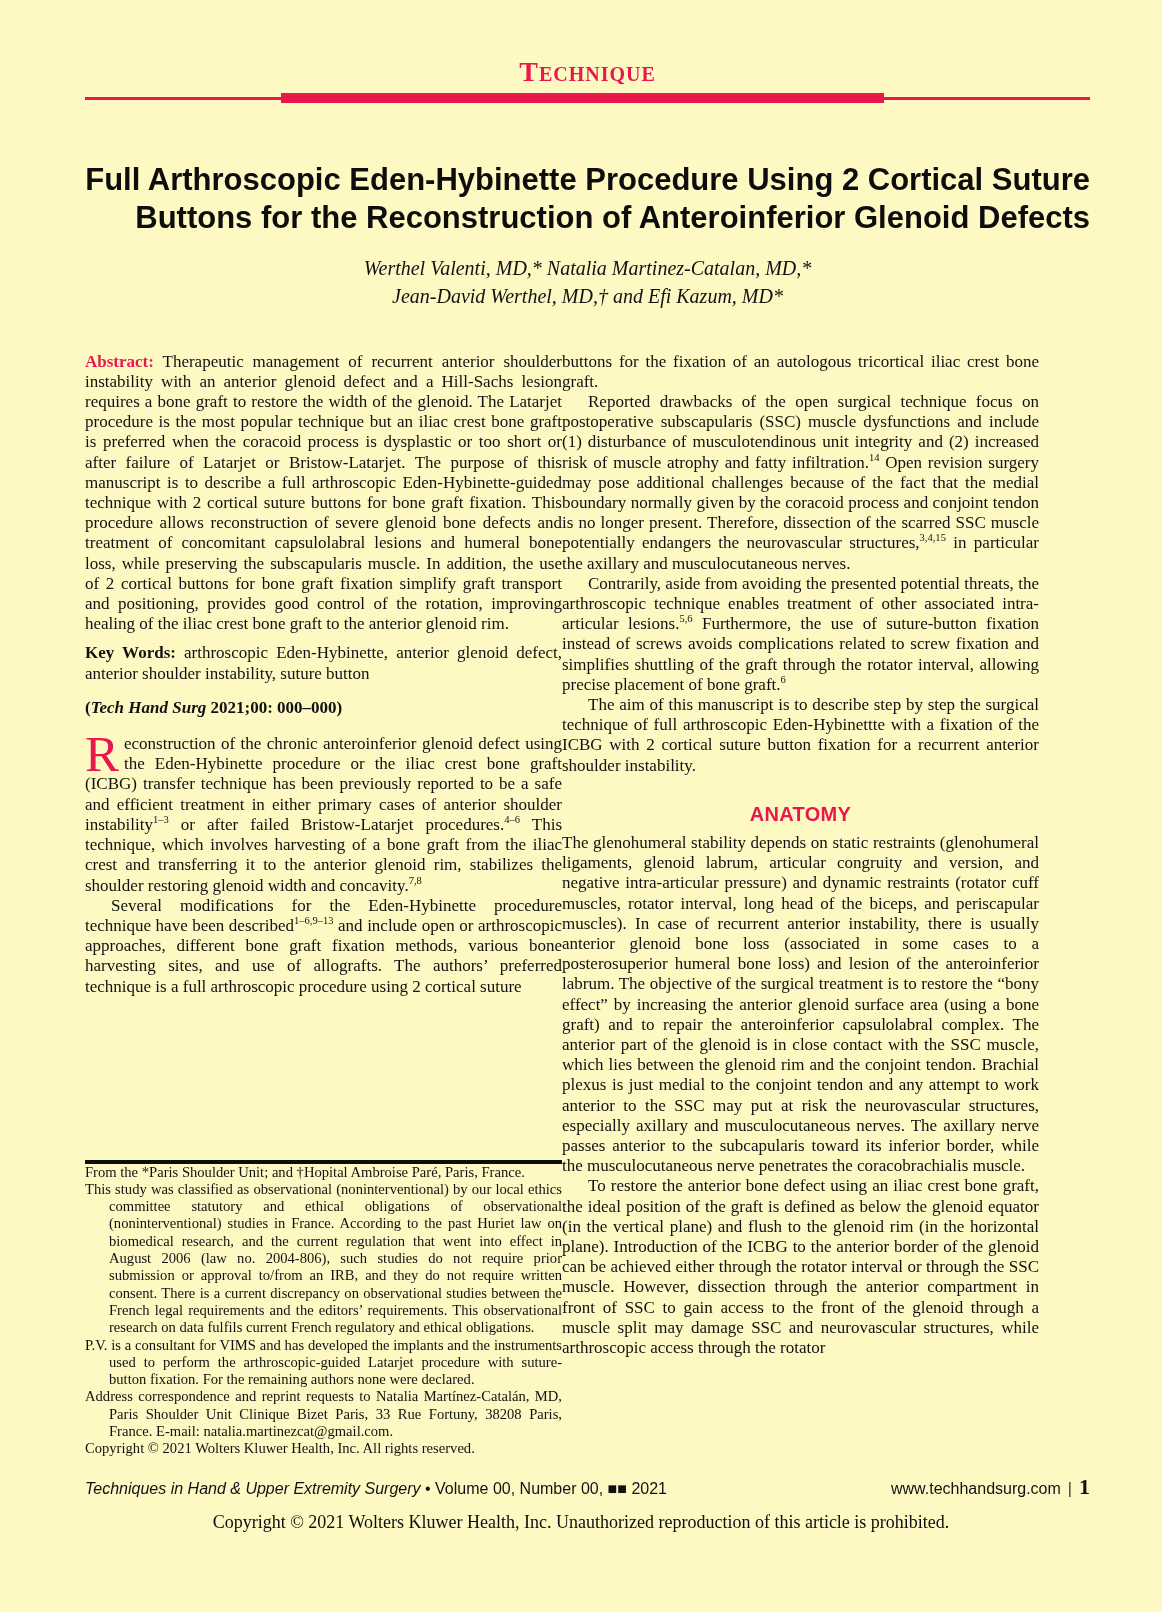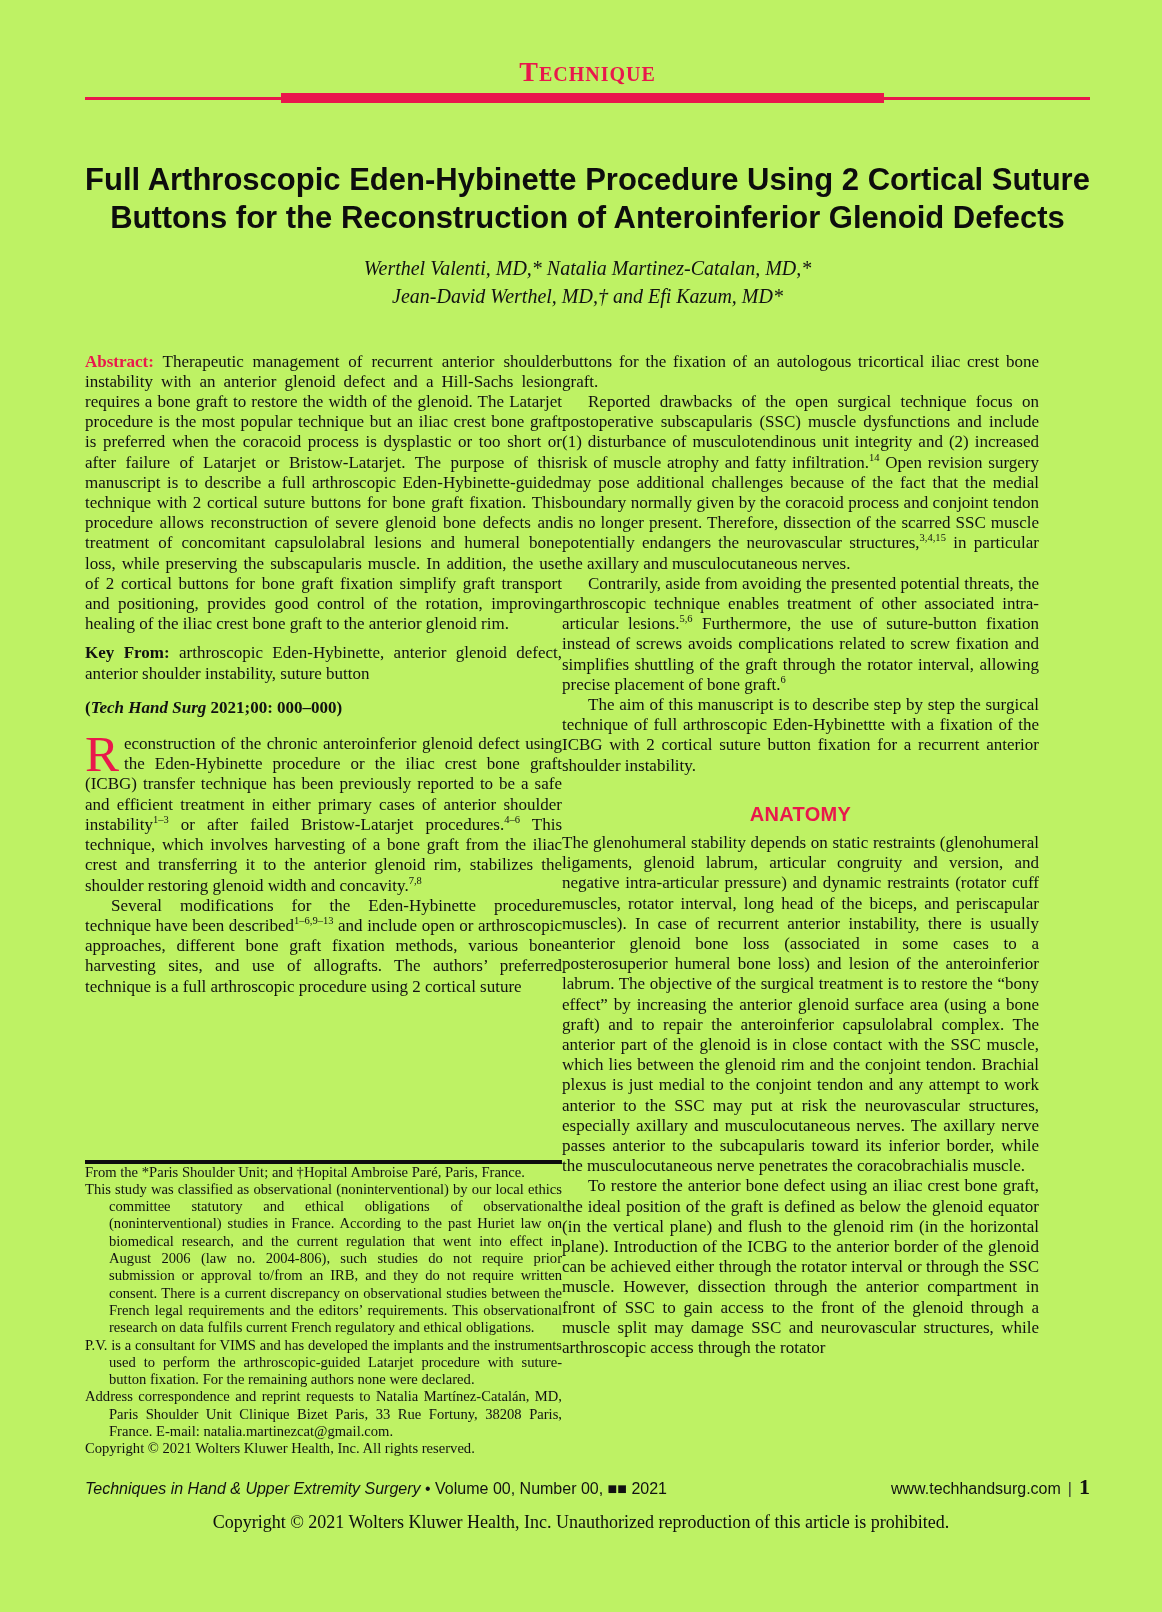--- a/index.html
+++ b/index.html
@@ -2,21 +2,21 @@
 <html style="--accent: #e9184c;"><head>
 <meta charset="utf-8">
 <style>
   :root { --accent:#e9184c; --ink:#111; }
   * { margin:0; padding:0; box-sizing:border-box; }
   html,body { background:#fff; }
   .page {
     position:relative;
     width:1162px; height:1612px;
     margin:0 auto;
-    background:#bef264;
+    background:#fef9c3;
     color:var(--ink);
     padding:56px 72px 0 85px;
     overflow:hidden;
     font-family:"Liberation Serif", serif;
   }
   
   .kicker {
     text-align:center;
     font-family:"Liberation Serif", serif;
     font-variant:small-caps;
@@ -29,21 +29,21 @@
   .header-rule .thin {
     position:absolute; left:0; right:0; top:4px; height:3px;
     background:var(--accent);
   }
   .header-rule .thick {
     position:absolute; left:19.5%; width:60%; top:0; height:10px;
     background:var(--accent);
   }
   .title {
     margin-top:58px;
-    text-align:center;
+    text-align:right;
     font-family:"Liberation Sans", sans-serif;
     font-weight:600;
     font-size:31px;
     line-height:1.22;
     color:#0d0d0d;
   }
   .authors {
     margin-top:17px;
     text-align:center;
     font-style:italic;
@@ -134,21 +134,21 @@
 
   <div class="authors">
     <div>Werthel Valenti, MD,* Natalia Martinez-Catalan, MD,*</div>
     <div>Jean-David Werthel, MD,† and Efi Kazum, MD*</div>
   </div>
 
   <div class="columns">
 
     <div class="col col-left">
       <p class="para abstract"><span class="accent" style="font-weight: bold;">Abstract:</span><span> Therapeutic management of recurrent anterior shoulder instability with an anterior glenoid defect and a Hill-Sachs lesion requires a bone graft to restore the width of the glenoid. The Latarjet procedure is the most popular technique but an iliac crest bone graft is preferred when the coracoid process is dysplastic or too short or after failure of Latarjet or Bristow-Latarjet. The purpose of this manuscript is to describe a full arthroscopic Eden-Hybinette-guided technique with 2 cortical suture buttons for bone graft fixation. This procedure allows reconstruction of severe glenoid bone defects and treatment of concomitant capsulolabral lesions and humeral bone loss, while preserving the subscapularis muscle. In addition, the use of 2 cortical buttons for bone graft fixation simplify graft transport and positioning, provides good control of the rotation, improving healing of the iliac crest bone graft to the anterior glenoid rim.</span></p>
-      <p class="para keywords"><span style="font-weight: bold;">Key From:</span><span> arthroscopic Eden-Hybinette, anterior glenoid defect, anterior shoulder instability, suture button</span></p>
+      <p class="para keywords"><span style="font-weight: bold;">Key Words:</span><span> arthroscopic Eden-Hybinette, anterior glenoid defect, anterior shoulder instability, suture button</span></p>
       <p class="para citation"><span style="font-weight: bold;">(</span><span style="font-weight: bold; font-style: italic;">Tech Hand Surg</span><span style="font-weight: bold;"> 2021;00: 000–000)</span></p>
 
       <p class="para">
         <span class="dropcap">R</span><span><span>econstruction of the chronic anteroinferior glenoid defect using the Eden-Hybinette procedure or the iliac crest bone graft (ICBG) transfer technique has been previously reported to be a safe and efficient treatment in either primary cases of anterior shoulder instability</span><sup>1–3</sup><span> or after failed Bristow-Latarjet procedures.</span><sup>4–6</sup><span> This technique, which involves harvesting of a bone graft from the iliac crest and transferring it to the anterior glenoid rim, stabilizes the shoulder restoring glenoid width and concavity.</span><sup>7,8</sup></span>
       </p>
       <p class="para indent"><span>Several modifications for the Eden-Hybinette procedure technique have been described</span><sup>1–6,9–13</sup><span> and include open or arthroscopic approaches, different bone graft fixation methods, various bone harvesting sites, and use of allografts. The authors’ preferred technique is a full arthroscopic procedure using 2 cortical suture</span></p>
 
       <div class="footnotes">
         <p class="footnote">From the *Paris Shoulder Unit; and †Hopital Ambroise Paré, Paris, France.</p>
         <p class="footnote">This study was classified as observational (noninterventional) by our local ethics committee statutory and ethical obligations of observational (noninterventional) studies in France. According to the past Huriet law on biomedical research, and the current regulation that went into effect in August 2006 (law no. 2004-806), such studies do not require prior submission or approval to/from an IRB, and they do not require written consent. There is a current discrepancy on observational studies between the French legal requirements and the editors’ requirements. This observational research on data fulfils current French regulatory and ethical obligations.</p>

